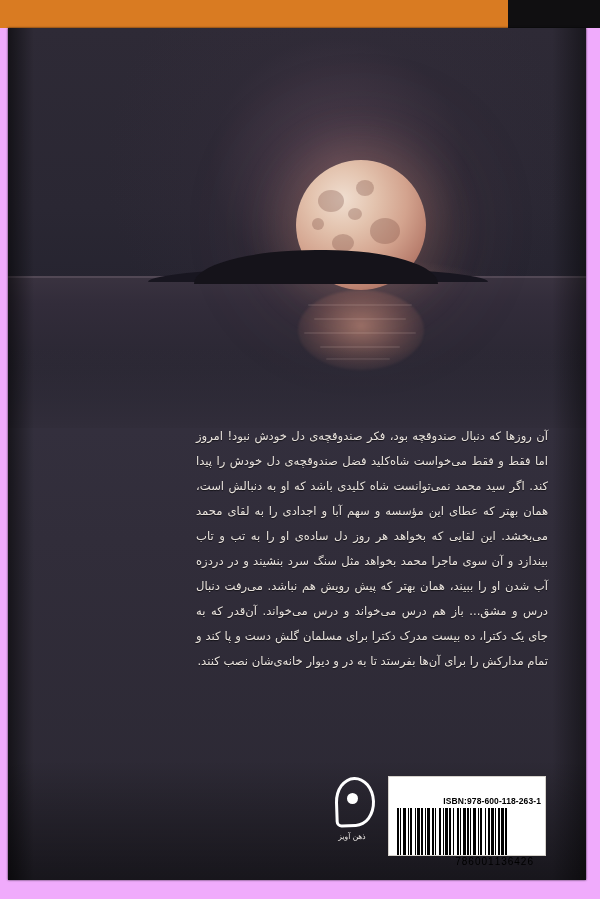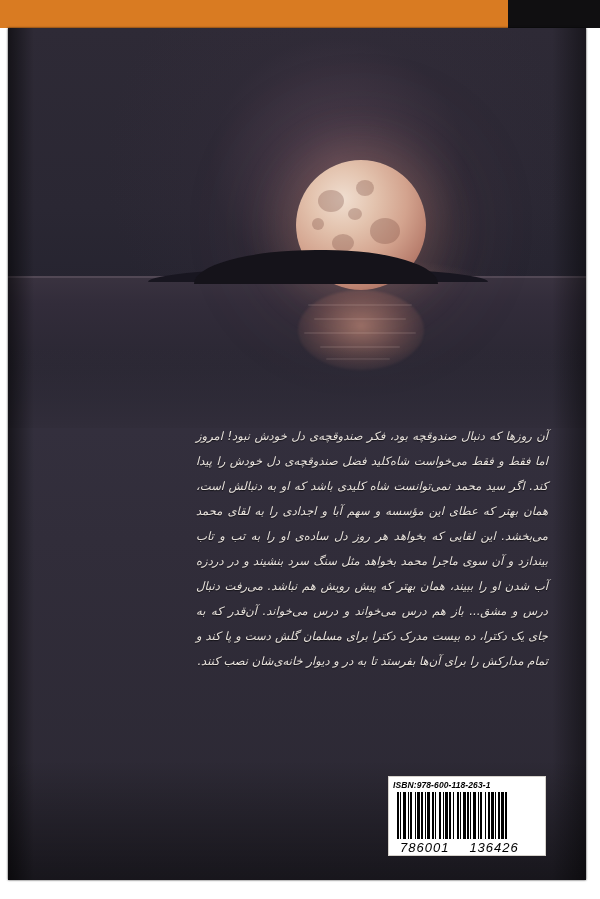--- a/index.html
+++ b/index.html
@@ -12,22 +12,21 @@
     height: 899px;
     overflow: hidden;
     font-family: "DejaVu Sans", sans-serif;
   }
 
   
   .scan {
     position: relative;
     width: 600px;
     height: 899px;
-    background: #ffffff;
-    font-style: italic;
+    background: #f0abfc;
   }
 
   
   .top-strip {
     position: absolute;
     left: 0;
     top: 0;
     width: 600px;
     height: 28px;
     background: #d97b22;
@@ -239,50 +238,50 @@
     left: 380px;
     top: 748px;
     width: 158px;
     height: 80px;
     background: #ffffff;
     border: 1px solid #d6d2cc;
     padding: 3px 4px 2px 4px;
     box-sizing: border-box;
   }
   .isbn-text {
-    text-align: left;
+    text-align: right;
     font-family: "Liberation Sans", sans-serif;
     font-size: 8.5px;
     font-weight: bold;
     color: #000;
     letter-spacing: .1px;
     margin-bottom: 2px;
+    margin-top: 16px;
   }
   .bars {
     display: flex;
     align-items: flex-end;
     height: 47px;
     gap: 0;
     padding: 0 4px;
     overflow: hidden;
   }
   .bars i {
     display: block;
     background: #000;
     height: 100%;
   }
   .barcode-digits {
     display: flex;
-    justify-content: flex-start;
+    justify-content: flex-end;
     padding: 1px 7px 0 7px;
     font-family: "Liberation Sans", sans-serif;
-    font-size: 13px;
+    font-size: 10px;
     color: #000;
     letter-spacing: 1px;
-    gap: 20px;
   }
 </style>
 </head>
 <body>
 
 <div class="scan">
 
   <div class="top-strip"></div>
   <div class="top-strip-right"></div>
 
@@ -316,20 +315,27 @@
     </div>
 
     <div class="spine-shade"></div>
     <div class="right-shade"></div>
     <div class="bottom-shade"></div>
 
     <div class="blurb">
       <p>آن روزها که دنبال صندوقچه بود، فکر صندوقچه‌ی دل خودش نبود! امروز اما فقط و فقط می‌خواست شاه‌کلید فضل صندوقچه‌ی دل خودش را پیدا کند. اگر سید محمد نمی‌توانست شاه کلیدی باشد که او به دنبالش است، همان بهتر که عطای این مؤسسه و سهم آبا و اجدادی را به لقای محمد می‌بخشد. این لقایی که بخواهد هر روز دل ساده‌ی او را به تب و تاب بیندازد و آن سوی ماجرا محمد بخواهد مثل سنگ سرد بنشیند و در دردزه آب شدن او را ببیند، همان بهتر که پیش رویش هم نباشد. می‌رفت دنبال درس و مشق... باز هم درس می‌خواند و درس می‌خواند. آن‌قدر که به جای یک دکترا، ده بیست مدرک دکترا برای مسلمان گلش دست و پا کند و تمام مدارکش را برای آن‌ها بفرستد تا به در و دیوار خانه‌ی‌شان نصب کنند.</p>
     </div>
 
+    <div class="logo-box">
+      <div class="logo-mark">
+        <div class="logo-drop"></div>
+        <div class="logo-dot"></div>
+      </div>
+      <div class="logo-text">ذهن آویز</div>
+    </div>
 
     <div class="barcode-box">
       <div class="isbn-text">ISBN:978-600-118-263-1</div>
       <div class="bars">
         <i style="width:2px"></i>
           <i style="width:1px;background:#fff"></i>
           <i style="width:1px"></i>
           <i style="width:2px;background:#fff"></i>
         <i style="width:3px"></i>
           <i style="width:2px;background:#fff"></i>

